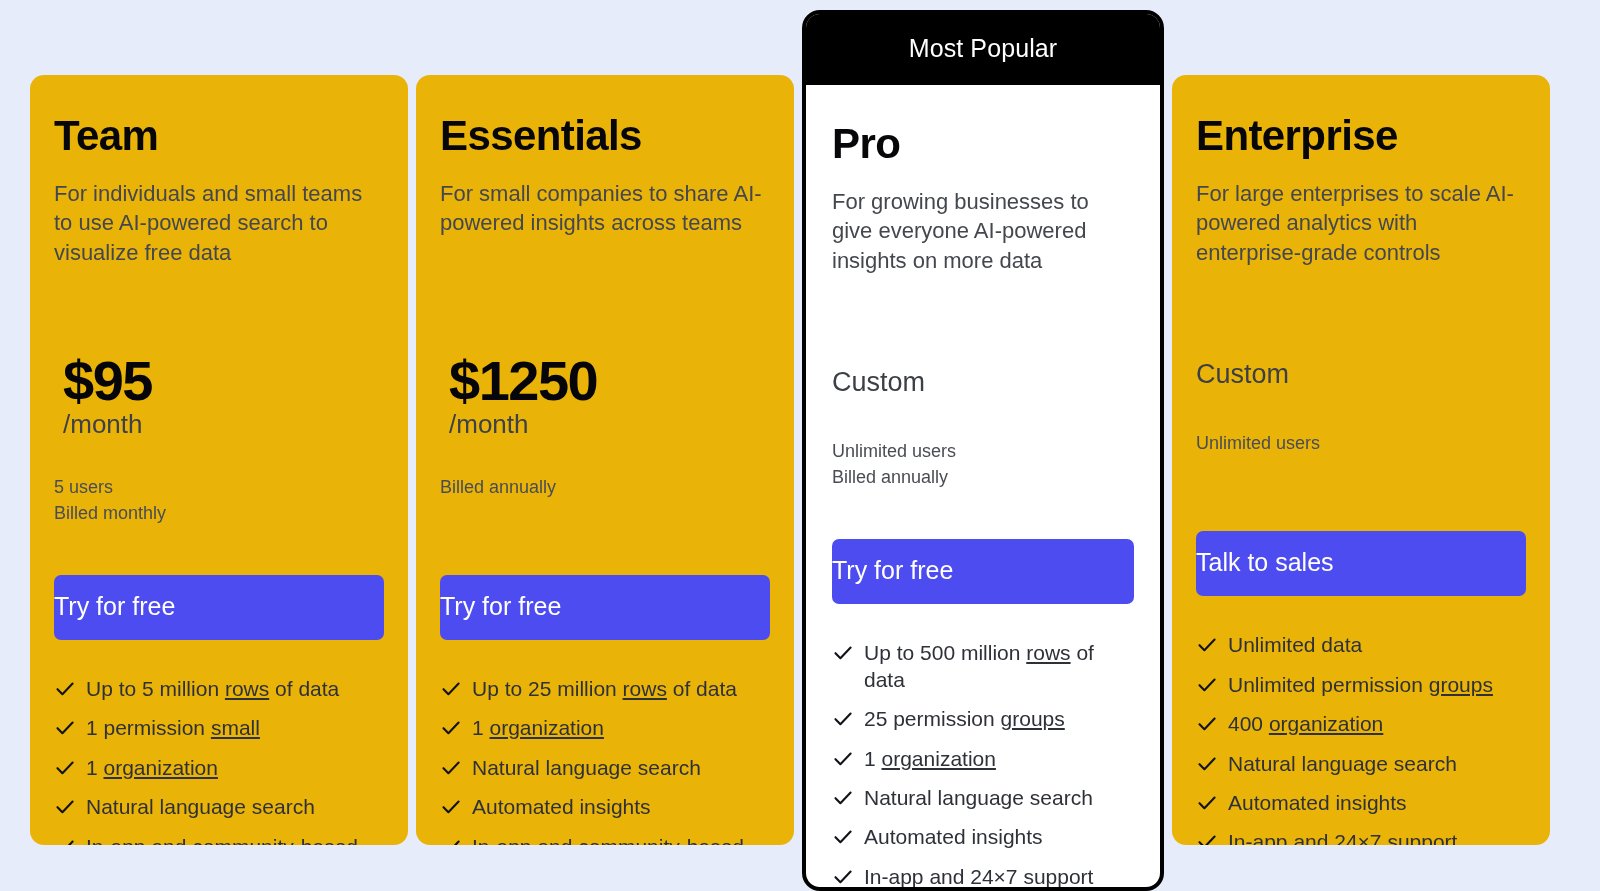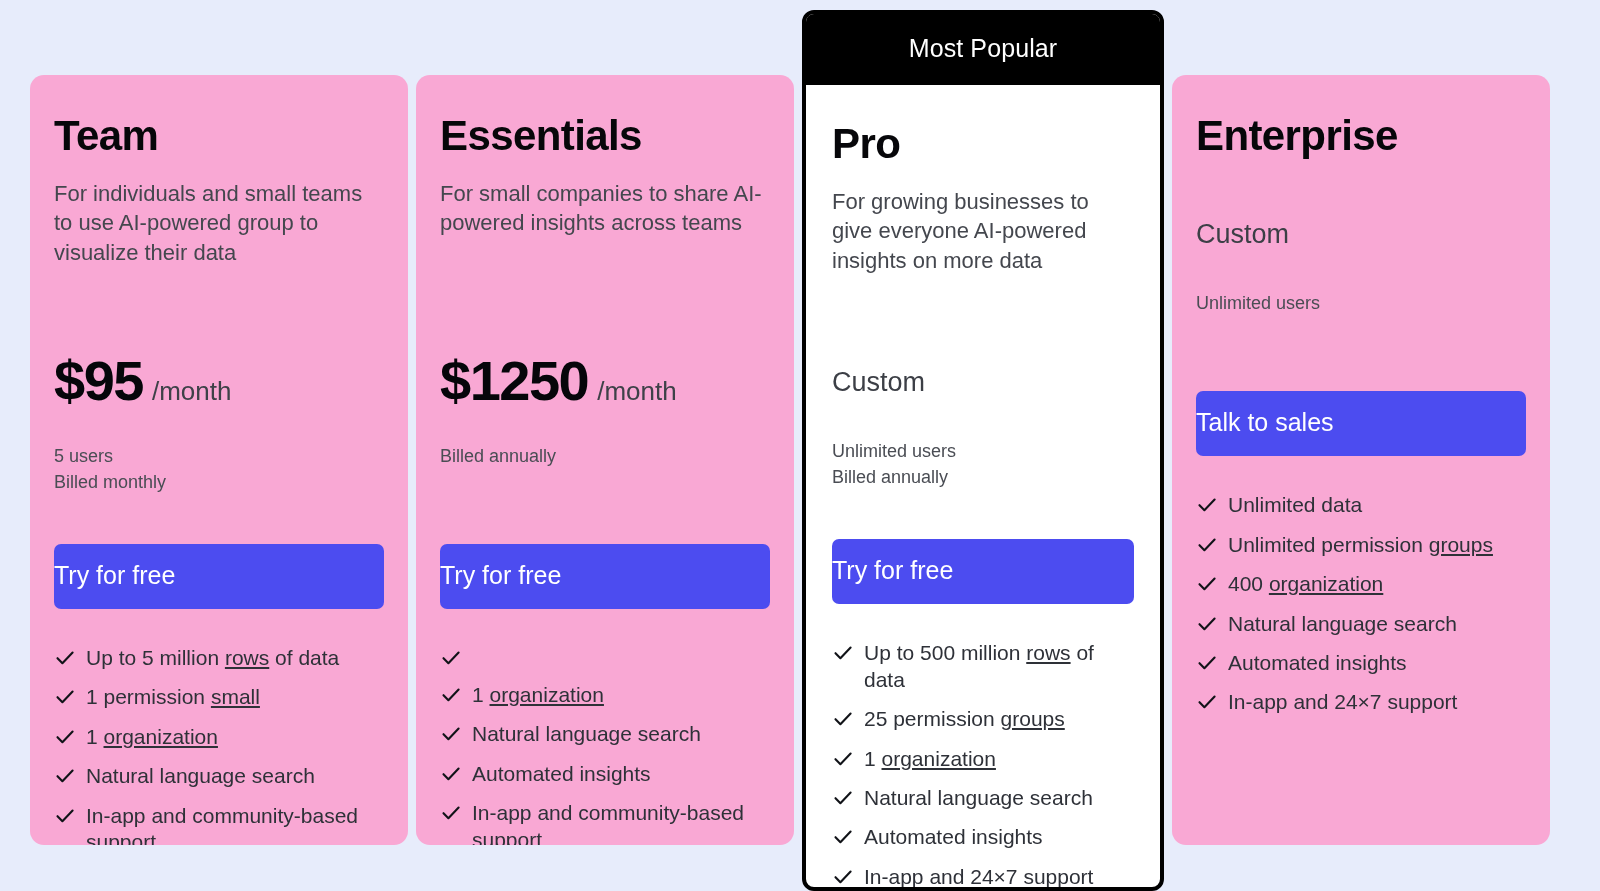--- a/index.html
+++ b/index.html
@@ -24,32 +24,32 @@
     align-items: flex-start;
     padding: 0 30px;
     gap: 8px;
   }
 
   
   .card {
     position: relative;
     width: 378px;
     flex: 0 0 378px;
-    background: #f9a8d4;
+    background: #eab308;
     border-radius: 14px;
     padding: 40px 24px 0 24px;
     margin-top: 75px;
     height: 770px;
     overflow: hidden;
   }
 
   .card.highlight {
     background: #ffffff;
     border: 4px solid #000000;
-    border-radius: 12px;
+    border-radius: 18px;
     margin-top: 10px;
     height: 881px;
     padding: 0;
     width: 362px;
     flex: 0 0 362px;
   }
 
   .card.highlight .card-inner {
     padding: 38px 26px 0 26px;
     height: 100%;
@@ -81,20 +81,21 @@
     line-height: 1.33;
     color: #44474e;
     min-height: 118px;
   }
 
   .price-row {
     margin-top: 56px;
     display: flex;
     align-items: baseline;
     white-space: nowrap;
+    flex-direction: column;
   }
 
   .price-amount {
     font-size: 56px;
     font-weight: bold;
     color: #06060a;
     letter-spacing: -1.5px;
     line-height: 1;
   }
 
@@ -165,21 +166,21 @@
   .feature-text u { text-decoration: underline; text-underline-offset: 2px; }
 
   .card.highlight .feature { font-size: 21px; }
 </style>
 </head>
 <body>
 
 <div class="pricing-grid" id="grid">
     <div class="card">
       <div class="plan-name">Team</div>
-      <div class="plan-desc">For individuals and small teams to use AI-powered group to visualize their data</div>
+      <div class="plan-desc">For individuals and small teams to use AI-powered search to visualize free data</div>
       <div class="price-row">
         <span class="price-amount">$95</span>
         <span class="price-period">/month</span>
       </div>
       <div class="meta">
         <div>5 users</div>
         <div>Billed monthly</div>
       </div>
       <button class="cta">Try for free</button>
       <ul class="features">
@@ -236,20 +237,21 @@
         <div>Billed annually</div>
       </div>
       <button class="cta">Try for free</button>
       <ul class="features">
         <li class="feature">
           <span class="check">
             <svg width="22" height="22" viewBox="0 0 22 22" aria-hidden="true">
               <path d="M3.5 11.2 L8.4 16.2 L18.6 5.6" fill="none" stroke="currentColor" stroke-width="2.1" stroke-linecap="round" stroke-linejoin="round"></path>
             </svg>
           </span>
+          <span class="feature-text">Up to 25 million <u>rows</u> of data</span>
         </li>
         <li class="feature">
           <span class="check">
             <svg width="22" height="22" viewBox="0 0 22 22" aria-hidden="true">
               <path d="M3.5 11.2 L8.4 16.2 L18.6 5.6" fill="none" stroke="currentColor" stroke-width="2.1" stroke-linecap="round" stroke-linejoin="round"></path>
             </svg>
           </span>
           <span class="feature-text">1 <u>organization</u></span>
         </li>
         <li class="feature">
@@ -338,20 +340,21 @@
                 <path d="M3.5 11.2 L8.4 16.2 L18.6 5.6" fill="none" stroke="currentColor" stroke-width="2.1" stroke-linecap="round" stroke-linejoin="round"></path>
               </svg>
             </span>
             <span class="feature-text">In-app and 24×7 support</span>
           </li>
         </ul>
       </div>
     </div>
     <div class="card">
       <div class="plan-name">Enterprise</div>
+      <div class="plan-desc">For large enterprises to scale AI-powered analytics with enterprise-grade controls</div>
       <div class="price-row">
         <span class="price-amount custom">Custom</span>
       </div>
       <div class="meta">
         <div>Unlimited users</div>
       </div>
       <button class="cta">Talk to sales</button>
       <ul class="features">
         <li class="feature">
           <span class="check">

